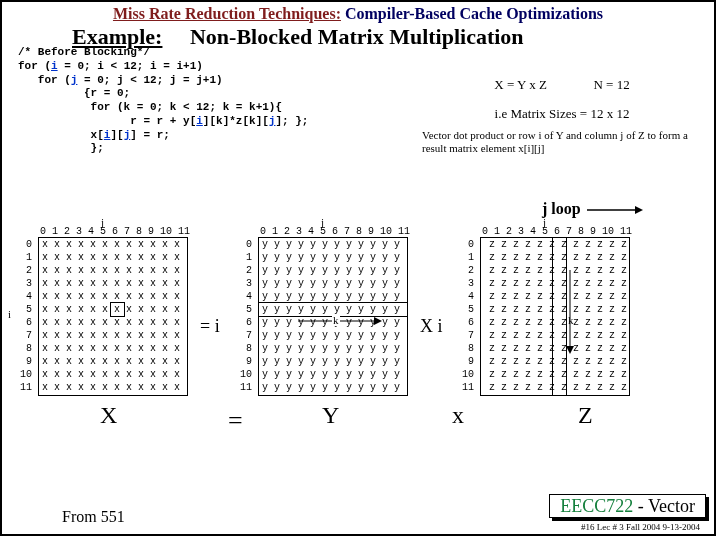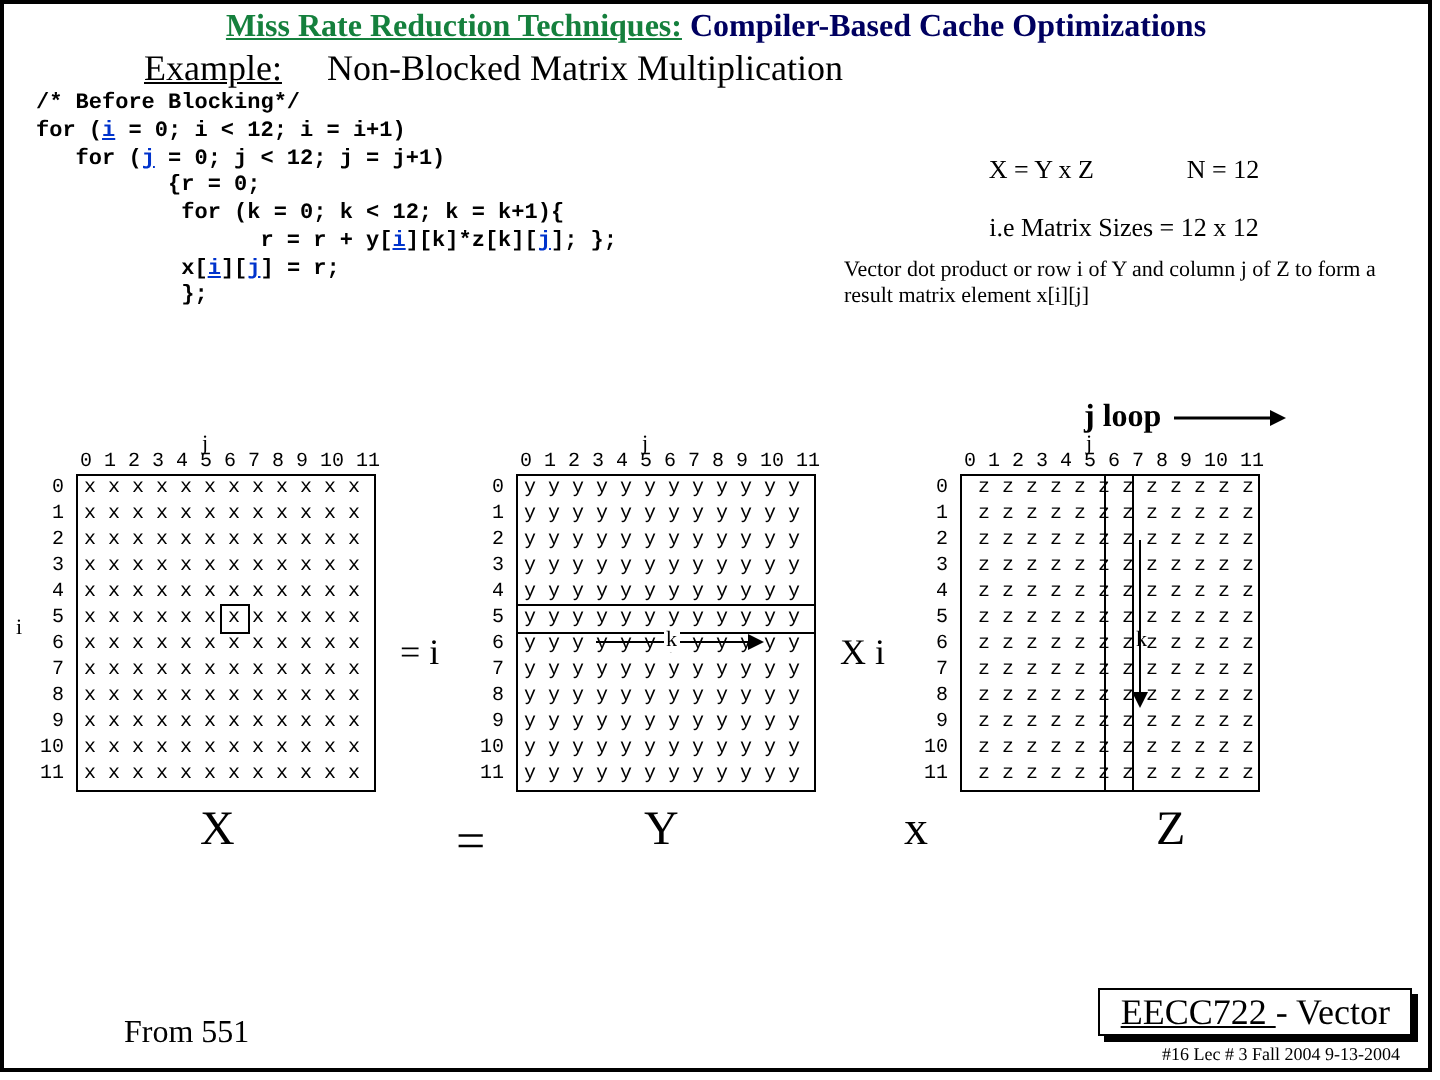--- a/index.html
+++ b/index.html
@@ -15,28 +15,28 @@
     box-sizing: border-box;
     overflow: hidden;
   }
   .header {
     text-align: center;
     font-weight: bold;
     font-size: 16px;
     line-height: 1.2;
     margin-top: 2px;
   }
-  .header .tech { color: #15803d; text-decoration: underline; }
+  .header .tech { color: #7f1d1d; text-decoration: underline; }
   .header .cb   { color: #000060; }
   .title {
     position: absolute;
     top: 22px;
     left: 70px;
-    font-weight: normal;
-    font-size: 18px;
+    font-weight: bold;
+    font-size: 22px;
   }
   .title .ex { text-decoration: underline; }
   .code {
     position: absolute;
     top: 44px;
     left: 16px;
     font-family: "Courier New", monospace;
     font-weight: bold;
     font-size: 11px;
     line-height: 1.25;
@@ -134,21 +134,21 @@
     position: absolute;
     bottom: 16px;
     right: 8px;
     border: 1px solid #000;
     background: #fff;
     padding: 1px 10px 0 10px;
     font-size: 18px;
     font-weight: normal;
     box-shadow: 3px 3px 0 #000;
   }
-  .footer1 .eecc { color: #000000; text-decoration: underline; }
+  .footer1 .eecc { color: #15803d; }
   .footer2 {
     position: absolute;
     bottom: 2px;
     right: 14px;
     font-size: 9px;
   }
   .from551 {
     position: absolute;
     bottom: 8px;
     left: 60px;

